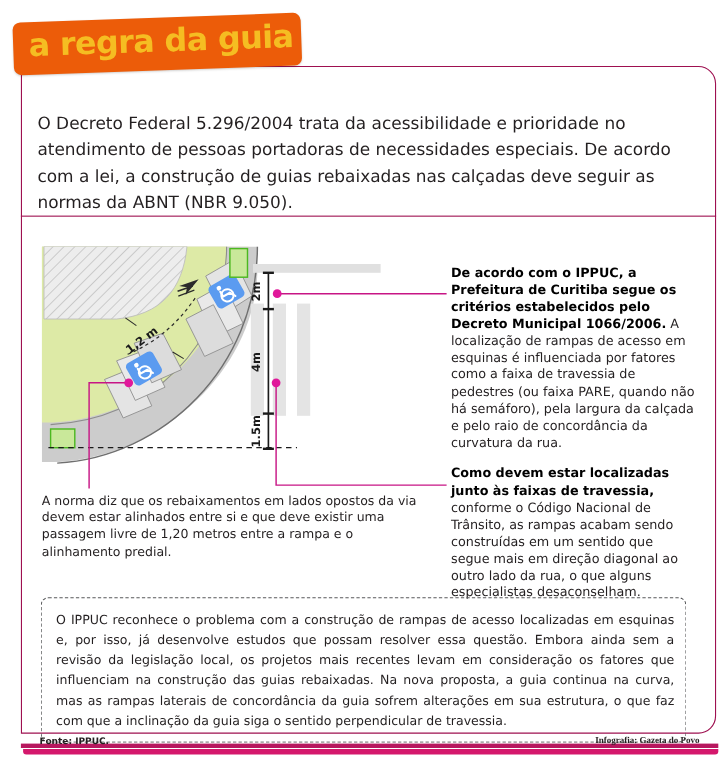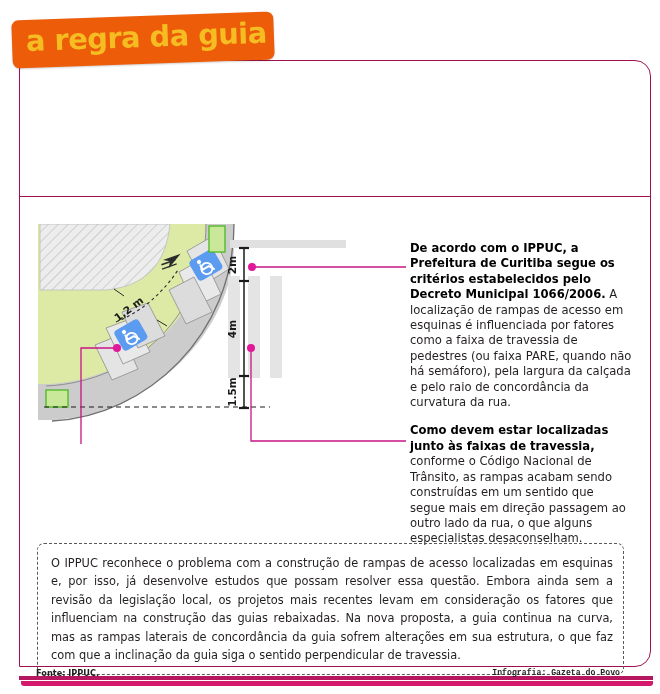--- a/index.html
+++ b/index.html
@@ -163,26 +163,26 @@
     position: absolute;
     left: 36px;
     top: 668px;
     font-size: 8.2px;
     font-weight: bold;
     color: #231f20;
     font-family: "DejaVu Sans", sans-serif;
   }
   .footer-credit {
     position: absolute;
-    right: 40px;
+    right: 24px;
     top: 668px;
     font-size: 8.2px;
     font-weight: bold;
     color: #231f20;
-    font-family: Liberation Mono, monospace;
+    font-family: Liberation Serif, serif;
     padding-left: 21px;
   }
 
   
   .connectors {
     position: absolute;
     left: 0; top: 0;
     width: 660px; height: 694px;
     pointer-events: none;
   }
@@ -193,20 +193,21 @@
 <div id="page">
 
   <div class="frame-outline"></div>
   <div class="frame-bottom-bar2"></div>
   <div class="frame-bottom-bar"></div>
 
   <div class="title-banner">
     <div class="title-text">a regra da guia</div>
   </div>
 
+  <div class="intro">O Decreto Federal 5.296/2004 trata da acessibilidade e prioridade no atendimento de pessoas portadoras de necessidades especiais. De acordo com a lei, a construção de guias rebaixadas nas calçadas deve seguir as normas da ABNT (NBR 9.050).</div>
   <div class="intro-divider"></div>
 
   <div class="diagram">
     <svg width="352" height="215" viewBox="0 0 352 215" xmlns="http://www.w3.org/2000/svg">
       <defs>
         <pattern id="hatch" width="7" height="7" patternTransform="rotate(45)" patternUnits="userSpaceOnUse">
           <rect width="7" height="7" fill="#ededed"></rect>
           <line x1="0" y1="0" x2="0" y2="7" stroke="#b4b4b4" stroke-width="1.1"></line>
         </pattern>
         <clipPath id="cornerclip">
@@ -300,24 +301,25 @@
 
     <polyline points="117,348 81,348 81,444" fill="none" stroke="#c71585" stroke-width="1.3"></polyline>
     <circle cx="117" cy="348" r="4" fill="#e0189a"></circle>
   </svg>
 
   <div class="annot-col">
     <div class="annot-block">
       <b>De acordo com o IPPUC, a Prefeitura de Curitiba segue os critérios estabelecidos pelo Decreto Municipal 1066/2006.</b><span> A localização de rampas de acesso em esquinas é influenciada por fatores como a faixa de travessia de pedestres (ou faixa PARE, quando não há semáforo), pela largura da calçada e pelo raio de concordância da curvatura da rua.</span>
     </div>
     <div class="annot-block">
-      <b>Como devem estar localizadas junto às faixas de travessia,</b><span> conforme o Código Nacional de Trânsito, as rampas acabam sendo construídas em um sentido que segue mais em direção passagem ao outro lado da rua, o que alguns especialistas desaconselham.</span>
+      <b>Como devem estar localizadas junto às faixas de travessia,</b><span> conforme o Código Nacional de Trânsito, as rampas acabam sendo construídas em um sentido que segue mais em direção diagonal ao outro lado da rua, o que alguns especialistas desaconselham.</span>
     </div>
   </div>
 
+  <div class="left-caption">A norma diz que os rebaixamentos em lados opostos da via devem estar alinhados entre si e que deve existir uma passagem livre de 1,20 metros entre a rampa e o alinhamento predial.</div>
 
   <div class="bottom-box">
     <div class="bb-text">O IPPUC reconhece o problema com a construção de rampas de acesso localizadas em esquinas e, por isso, já desenvolve estudos que possam resolver essa questão. Embora ainda sem a revisão da legislação local, os projetos mais recentes levam em consideração os fatores que influenciam na construção das guias rebaixadas. Na nova proposta, a guia continua na curva, mas as rampas laterais de concordância da guia sofrem alterações em sua estrutura, o que faz com que a inclinação da guia siga o sentido perpendicular de travessia.</div>
   </div>
 
   <div class="footer-src">Fonte: IPPUC.</div>
   <div class="footer-credit">Infografia: Gazeta do Povo</div>
 
 </div>
 

